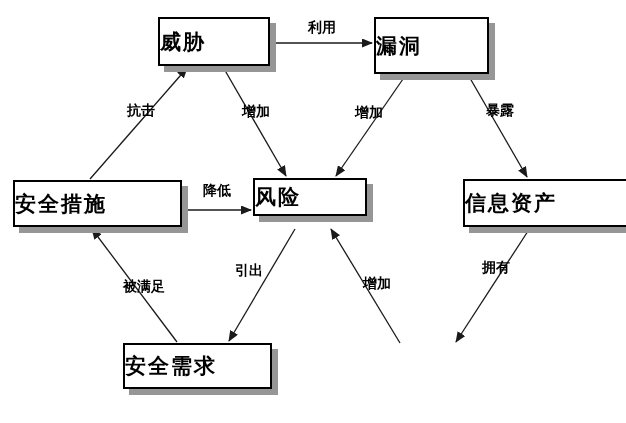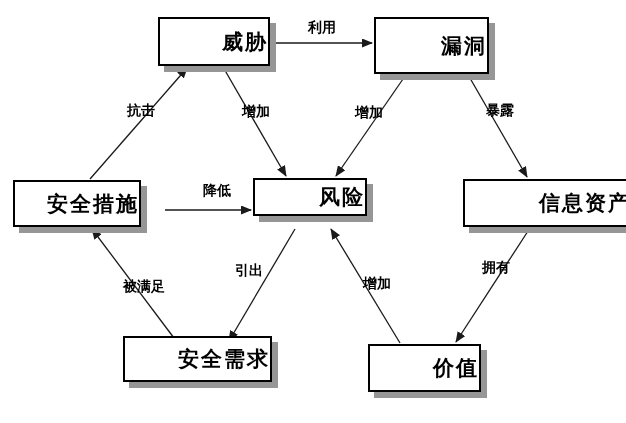--- a/index.html
+++ b/index.html
@@ -26,21 +26,21 @@
     stroke: var(--line, #1a1a1a);
     stroke-width: 1.3;
   }
   .node {
     position: absolute;
     background: var(--box-fill, #ffffff);
     border: 2px solid var(--box-border, #000000);
     box-shadow: 6px 6px 0 var(--shadow, #969696);
     display: flex;
     align-items: center;
-    justify-content: flex-end;
+    justify-content: flex-start;
     box-sizing: border-box;
   }
   .node span {
     font-size: 21px;
     font-weight: bold;
     color: var(--text, #000000);
     letter-spacing: 2px;
     white-space: nowrap;
   }
   .edge-label {
@@ -85,34 +85,31 @@
 
     <line x1="400" y1="343" x2="331" y2="229" marker-end="url(#arrowhead)"></line>
   </svg>
 
   <div class="node" style="left:158px; top:17px;  width:112px; height:49px;">
     <span>威胁</span>
   </div>
   <div class="node" style="left:374px; top:17px;  width:115px; height:57px;">
     <span>漏洞</span>
   </div>
-  <div class="node" style="left:13px;  top:180px; width:128px; height:47px;font-family:Liberation Mono, monospace;">
+  <div class="node" style="left:13px;  top:180px; width:169px; height:47px;font-family:Liberation Mono, monospace;">
     <span>安全措施</span>
   </div>
   <div class="node" style="left:253px; top:178px; width:114px; height:38px;">
     <span>风险</span>
   </div>
   <div class="node" style="left:463px; top:179px; width:170px; height:48px;">
     <span>信息资产</span>
   </div>
-  <div class="node" style="left:123px; top:336px; width:149px; height:46px;padding-left:43px;">
+  <div class="node" style="left:123px; top:343px; width:149px; height:46px;">
     <span>安全需求</span>
-  </div>
-  <div class="node" style="left:368px; top:344px; width:113px; height:48px;">
-    <span>价值</span>
   </div>
 
   <div class="edge-label" style="left:322px; top:27px;">利用</div>
   <div class="edge-label" style="left:141px; top:110px;">抗击</div>
   <div class="edge-label" style="left:256px; top:111px;">增加</div>
   <div class="edge-label" style="left:369px; top:112px;">增加</div>
   <div class="edge-label" style="left:500px; top:110px;">暴露</div>
   <div class="edge-label" style="left:191px; top:190px;margin-left:26px;">降低</div>
   <div class="edge-label" style="left:249px; top:270px;">引出</div>
   <div class="edge-label" style="left:144px; top:286px;text-align:right;">被满足</div>

